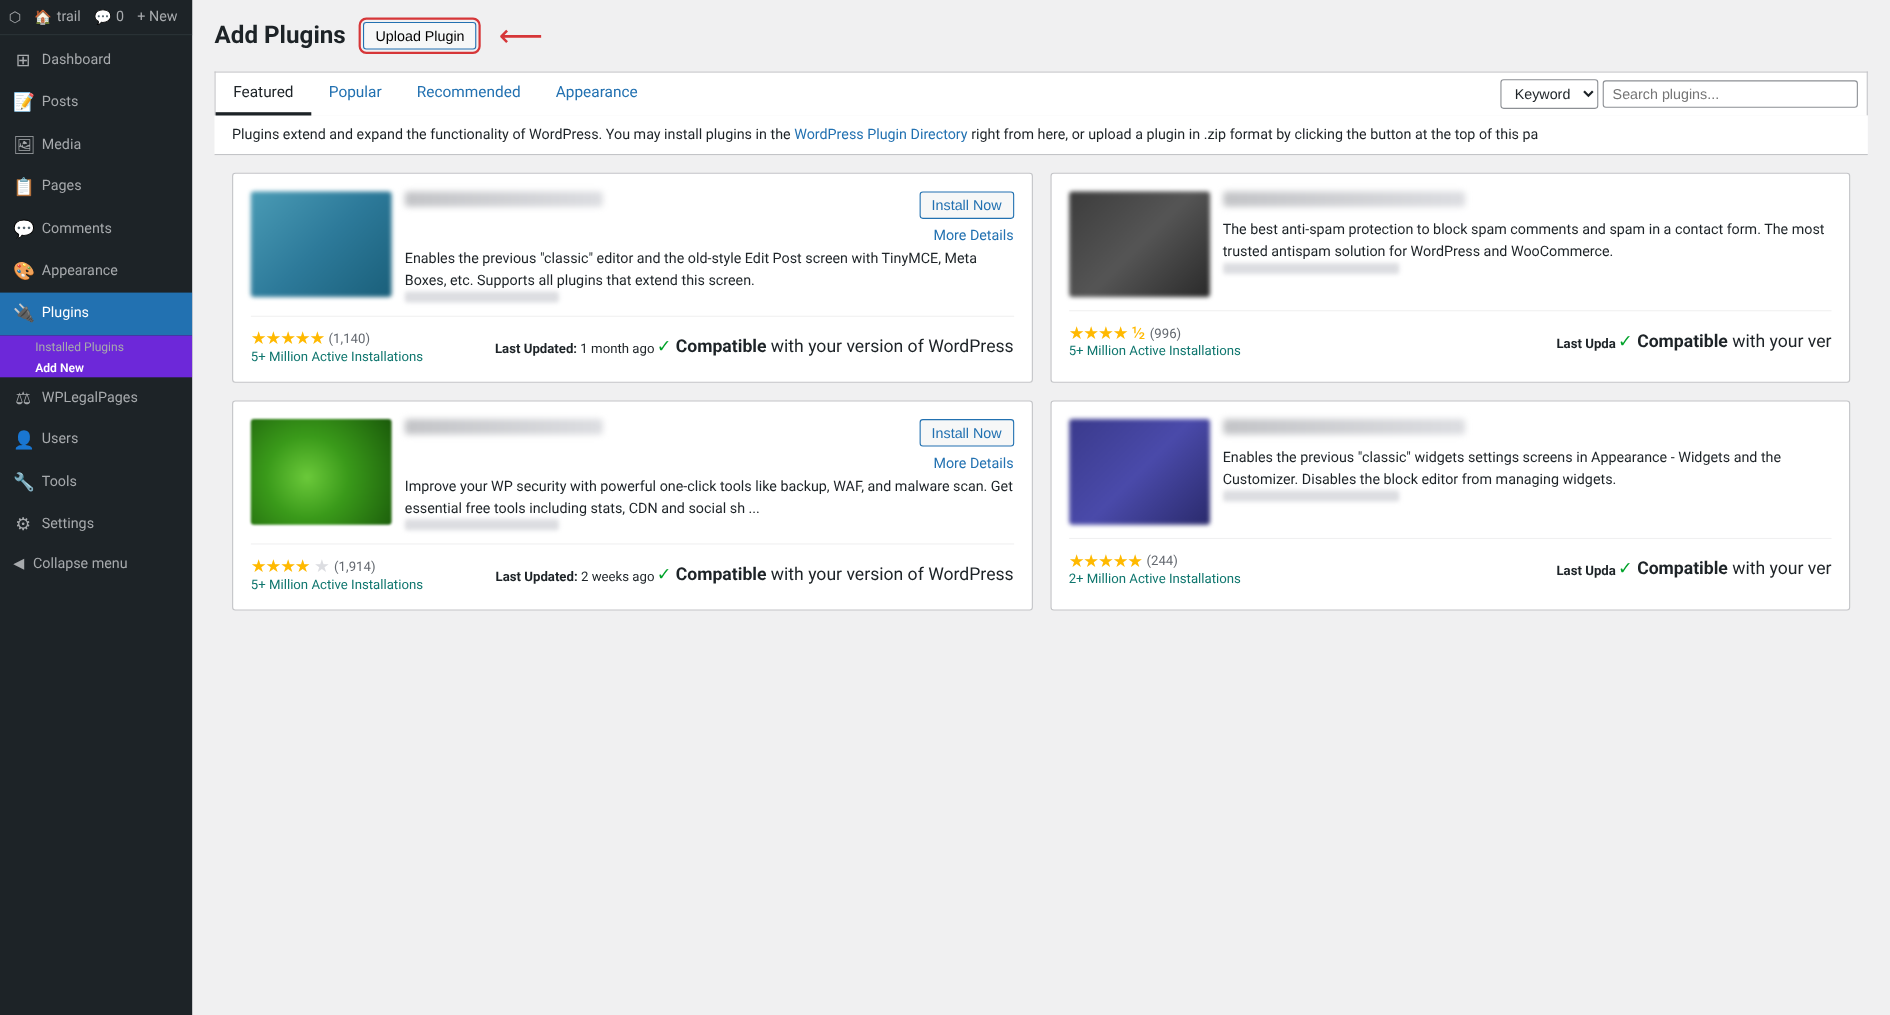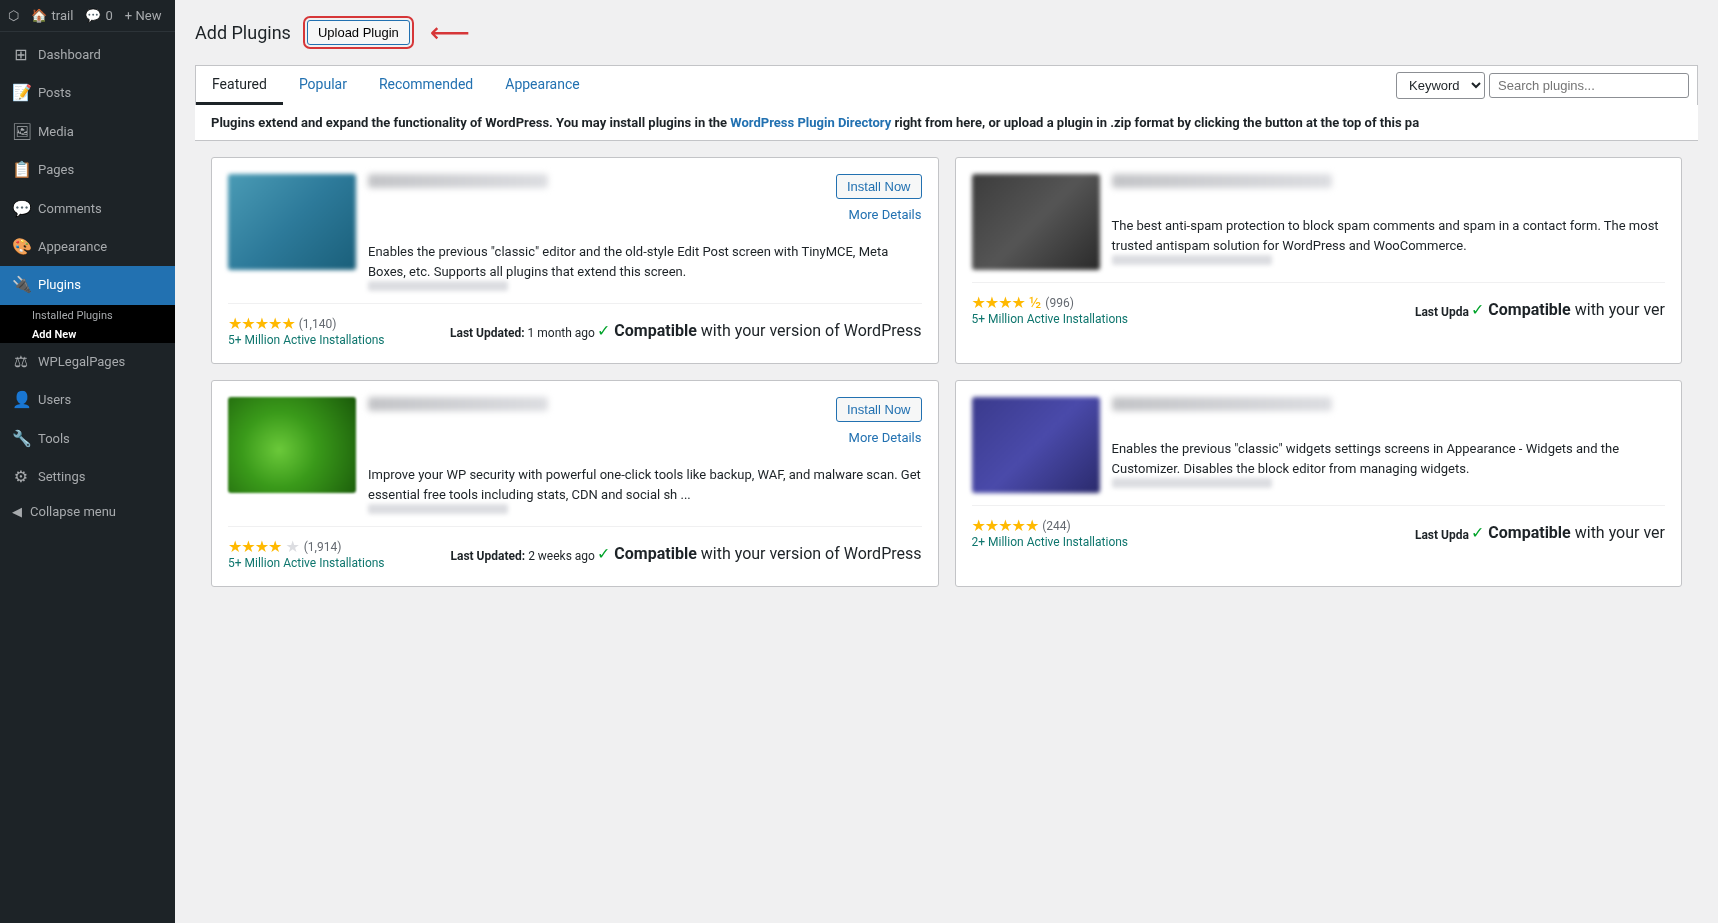--- a/index.html
+++ b/index.html
@@ -44,21 +44,21 @@
       align-items: center;
       gap: 8px;
       padding: 8px 12px;
       cursor: pointer;
       color: #a7aaad;
       font-size: 13px;
       line-height: 1.4;
     }
     .sidebar-item.active-parent { color: #fff; }
     .sidebar-item .icon { width: 18px; text-align: center; font-size: 16px; }
-    .sidebar-submenu { background: #000000; }
+    .sidebar-submenu { background: #6d28d9; }
     .sidebar-section-label {
       padding: 4px 12px 2px 32px;
       font-size: 11px;
       color: #a7aaad;
       cursor: pointer;
     }
     .sidebar-collapse {
       padding: 8px 12px;
       color: #a7aaad;
       cursor: pointer;
@@ -84,22 +84,22 @@
     }
 
     .page-header {
       display: flex;
       align-items: center;
       gap: 16px;
       margin-bottom: 16px;
       position: relative;
     }
     .page-title {
-      font-size: 18px;
-      font-weight: 400;
+      font-size: 22px;
+      font-weight: 700;
       color: #1d2327;
     }
     .upload-plugin-btn {
       background: #f6f7f7;
       border: 1px solid #2271b1;
       color: #000000;
       padding: 4px 10px;
       font-size: 13px;
       cursor: pointer;
       border-radius: 3px;
@@ -132,31 +132,30 @@
       padding: 4px 8px;
       font-size: 13px;
       background: #fff;
       color: #1d2327;
     }
     .search-input {
       border: 1px solid #8c8f94;
       border-radius: 3px;
       padding: 4px 8px;
       font-size: 13px;
-      width: 200px;
+      width: 232px;
     }
 
     
     .info-text {
       background: #fff;
       padding: 10px 16px;
       font-size: 13px;
       color: #1d2327;
       border-bottom: 1px solid #c3c4c7;
-      font-weight: bold;
     }
     .info-text a { color: #2271b1; text-decoration: none; }
 
     
     .plugin-grid {
       display: grid;
       grid-template-columns: 1fr 1fr;
       gap: 16px;
       padding: 16px 16px;
     }
@@ -223,21 +222,21 @@
       color: #2271b1;
       font-size: 13px;
       cursor: pointer;
       margin-top: 4px;
       text-decoration: none;
     }
     .plugin-description {
       font-size: 13px;
       color: #1d2327;
       line-height: 1.5;
-      margin-top: 20px;
+      margin-top: 4px;
     }
     .plugin-footer {
       border-top: 1px solid #f0f0f1;
       padding-top: 10px;
       margin-top: 10px;
       display: flex;
       justify-content: space-between;
       align-items: center;
     }
     .plugin-rating {

